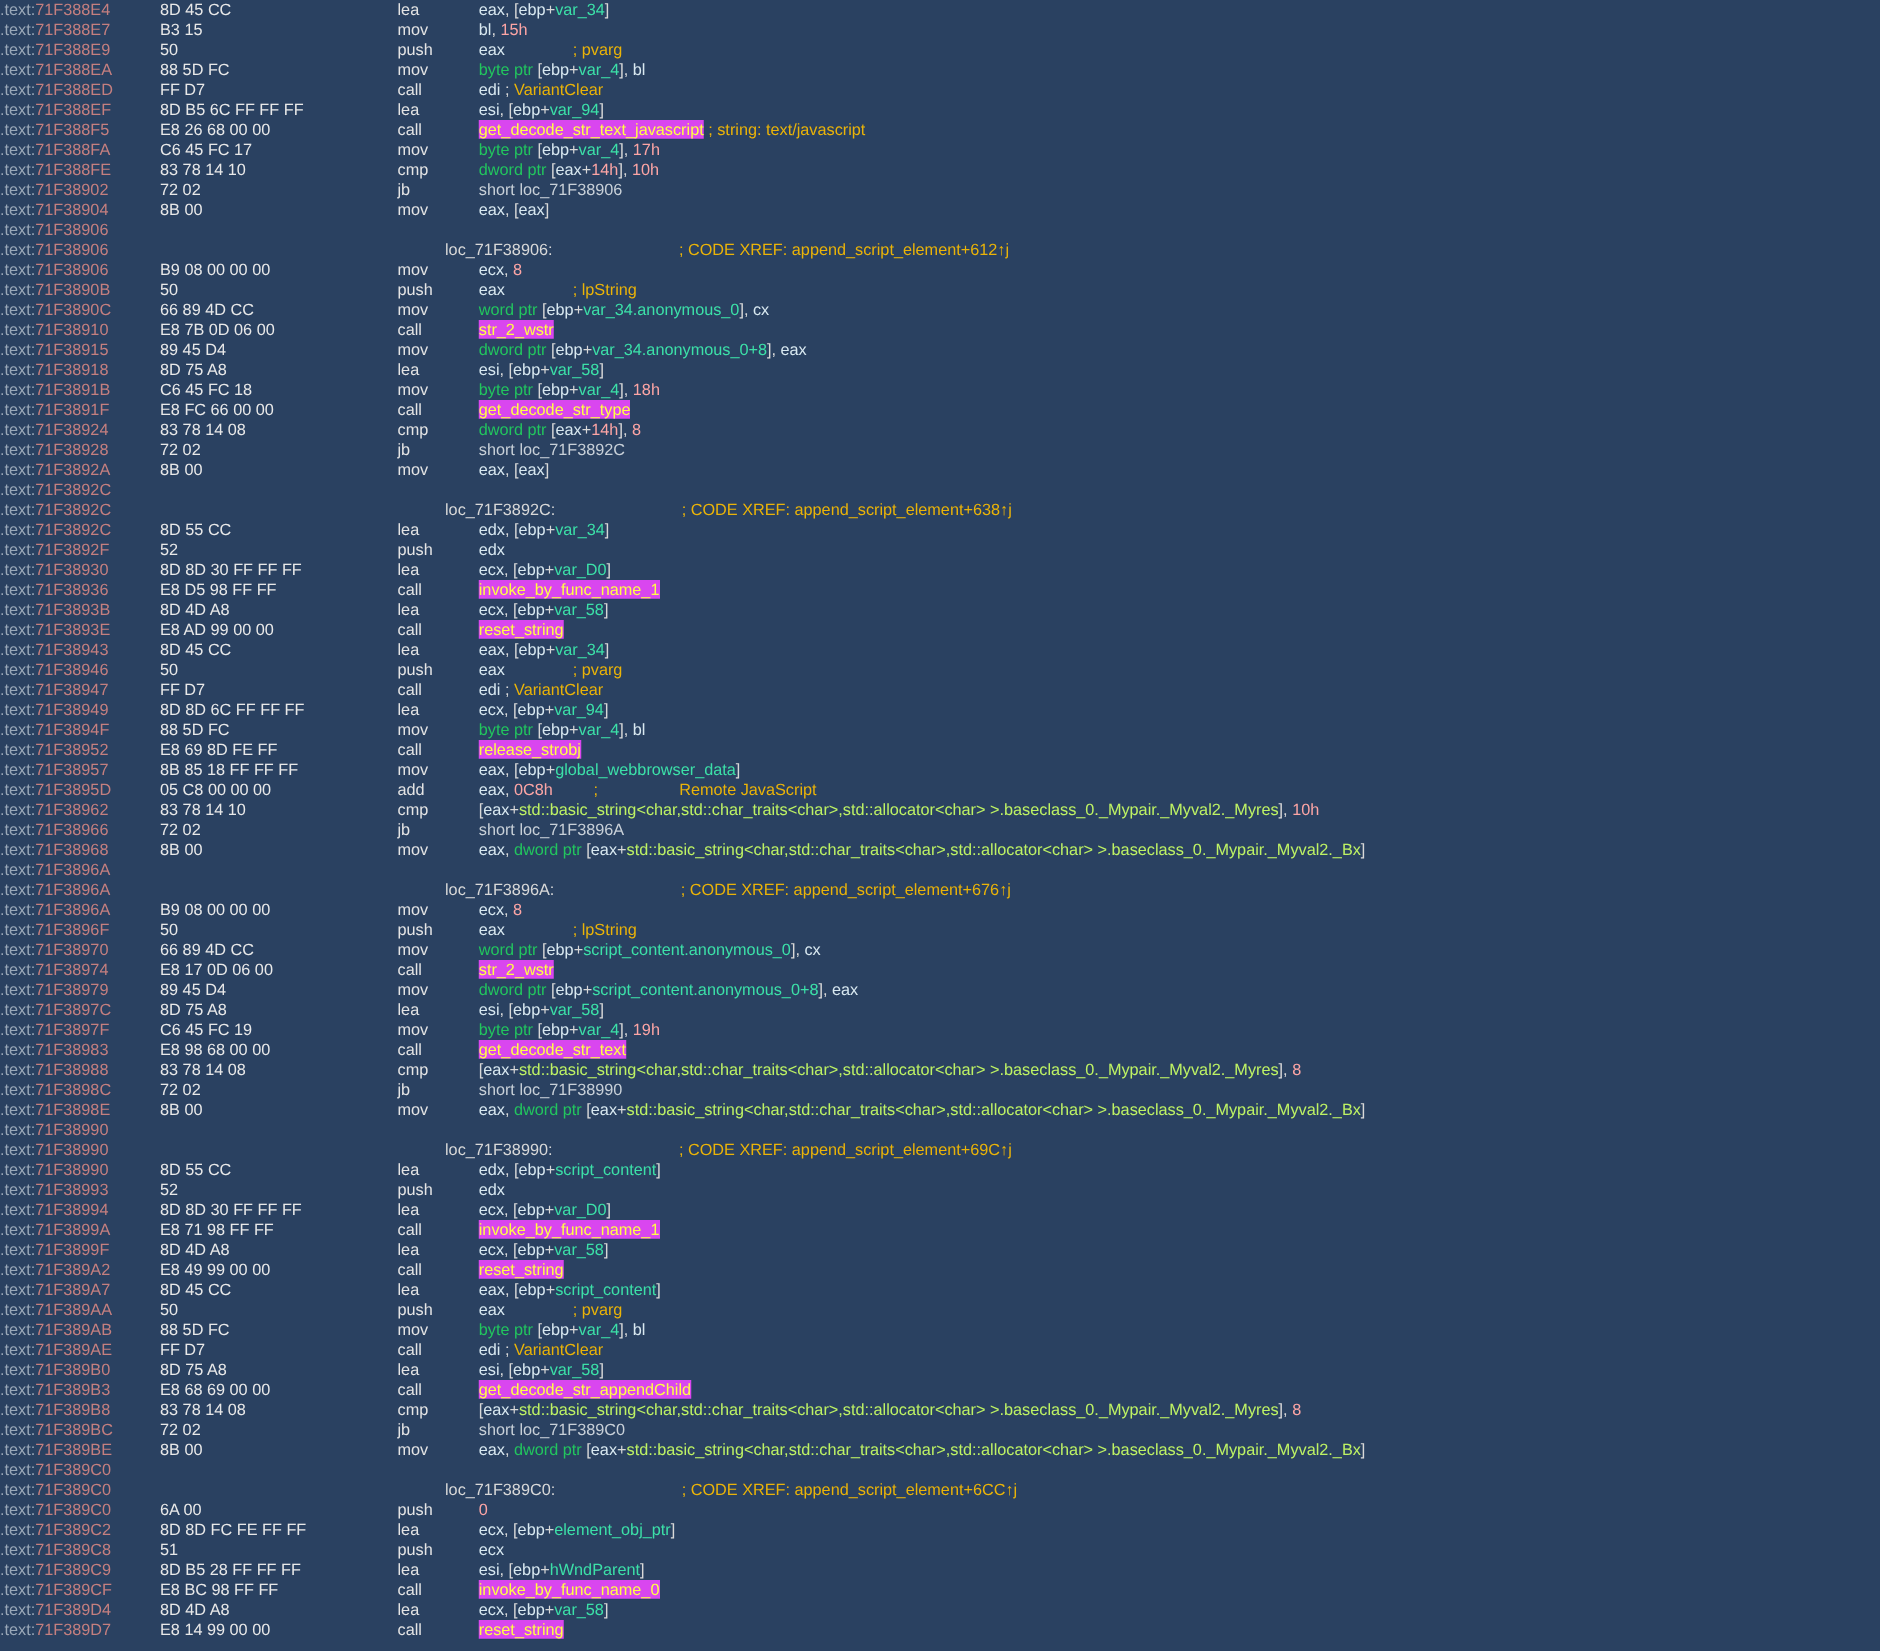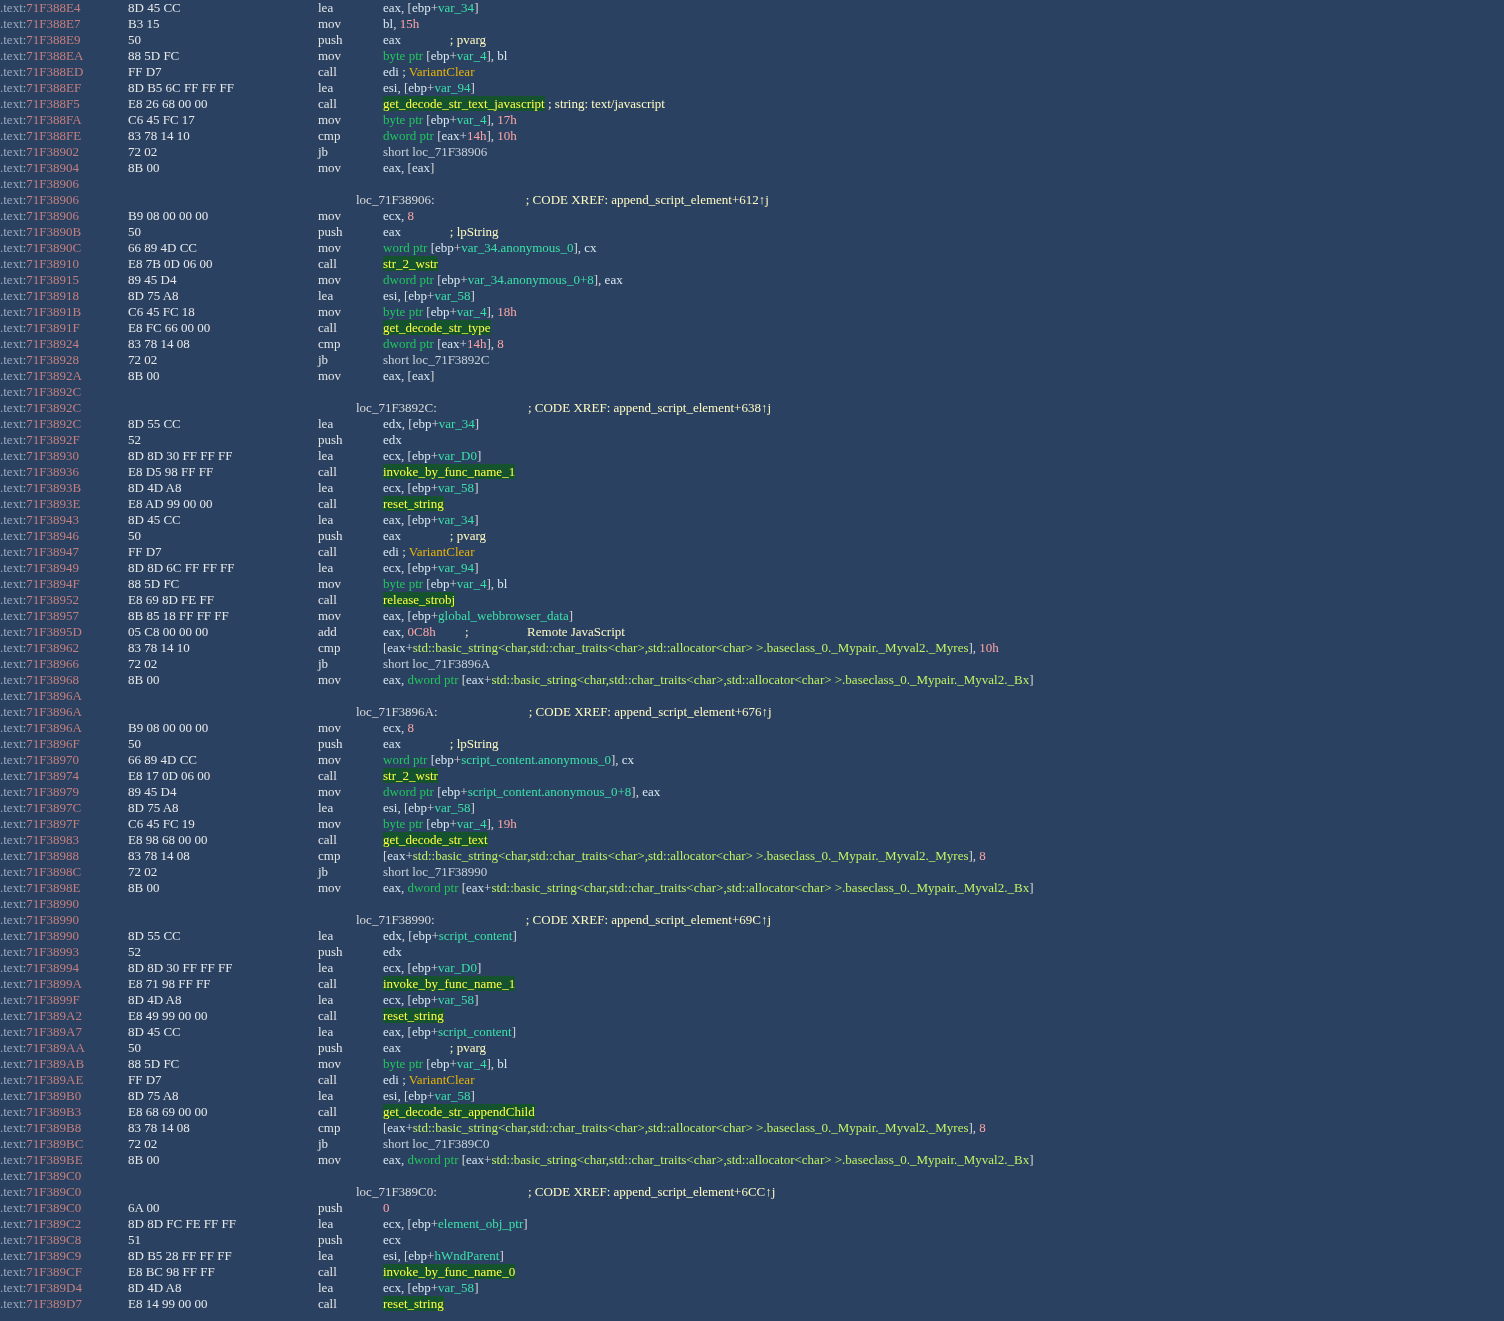--- a/index.html
+++ b/index.html
@@ -11,21 +11,21 @@
     width: 1504px;
     height: 1321px;
     overflow: hidden;
     font-family: "DejaVu Sans Mono", monospace;
   }
   #disasm {
     position: relative;
     width: 1504px;
     height: 1321px;
     background: #2a4161;
-    font-family: Liberation Serif, serif;
+    font-family: Liberation Sans, sans-serif;
     font-size: 13px;
     line-height: 16px;
     letter-spacing: 0px;
     white-space: pre;
   }
   .row {
     height: 16px;
     line-height: 16px;
     white-space: pre;
     display: block;
@@ -36,23 +36,23 @@
   .seg .p { color: #9aa8b8; }
   .seg .a { color: #c47f7f; }
   .bytes { display:inline-block; width: 190px; color: #e8e8e8; }
   .mnem  { display:inline-block; width: 65px; color: #e4e4e4; }
   .ops   { display:inline; color: #d8d8d8; }
 
   .lbl   { color: #d8d8d8; }
   .reg   { color: #d8e8f0; }
   .var   { color: #3ce0a8; }
   .num   { color: #fca5a5; }
-  .fn    { color: #ffff44; background: #14532d; }
+  .fn    { color: #ffff44; background: #d946ef; }
   .api   { color: #eab308; }
-  .cmt   { color: #fef9c3; }
+  .cmt   { color: #eab308; }
   .strct { color: #bef264; }
   .loc   { color: #d8d8d8; margin-left: 38px; }
   .ptr   { color: #22c55e; }
   .locref{ color: #c8d0d8; margin-top: 40px; }
 </style>
 </head>
 <body>
 
 <div id="disasm"><div class="row"><span class="seg"><span class="p">.text:</span><span class="a">71F388E4</span></span><span class="bytes">8D 45 CC</span><span class="mnem">lea</span><span class="ops"><span class="reg">eax</span><span class="lbl">, [</span><span class="reg">ebp</span><span class="lbl">+</span><span class="var">var_34</span><span class="lbl">]</span></span></div><div class="row"><span class="seg"><span class="p">.text:</span><span class="a">71F388E7</span></span><span class="bytes">B3 15</span><span class="mnem">mov</span><span class="ops"><span class="reg">bl</span><span class="lbl">, </span><span class="num">15h</span></span></div><div class="row"><span class="seg"><span class="p">.text:</span><span class="a">71F388E9</span></span><span class="bytes">50</span><span class="mnem">push</span><span class="ops"><span class="reg">eax</span><span class="lbl">               </span><span class="cmt">; pvarg</span></span></div><div class="row"><span class="seg"><span class="p">.text:</span><span class="a">71F388EA</span></span><span class="bytes">88 5D FC</span><span class="mnem">mov</span><span class="ops"><span class="ptr">byte ptr </span><span class="lbl">[</span><span class="reg">ebp</span><span class="lbl">+</span><span class="var">var_4</span><span class="lbl">], </span><span class="reg">bl</span></span></div><div class="row"><span class="seg"><span class="p">.text:</span><span class="a">71F388ED</span></span><span class="bytes">FF D7</span><span class="mnem">call</span><span class="ops"><span class="reg">edi</span><span class="lbl"> ; </span><span class="api">VariantClear</span></span></div><div class="row"><span class="seg"><span class="p">.text:</span><span class="a">71F388EF</span></span><span class="bytes">8D B5 6C FF FF FF</span><span class="mnem">lea</span><span class="ops"><span class="reg">esi</span><span class="lbl">, [</span><span class="reg">ebp</span><span class="lbl">+</span><span class="var">var_94</span><span class="lbl">]</span></span></div><div class="row"><span class="seg"><span class="p">.text:</span><span class="a">71F388F5</span></span><span class="bytes">E8 26 68 00 00</span><span class="mnem">call</span><span class="ops"><span class="fn">get_decode_str_text_javascript</span><span class="cmt"> ; string: text/javascript</span></span></div><div class="row"><span class="seg"><span class="p">.text:</span><span class="a">71F388FA</span></span><span class="bytes">C6 45 FC 17</span><span class="mnem">mov</span><span class="ops"><span class="ptr">byte ptr </span><span class="lbl">[</span><span class="reg">ebp</span><span class="lbl">+</span><span class="var">var_4</span><span class="lbl">], </span><span class="num">17h</span></span></div><div class="row"><span class="seg"><span class="p">.text:</span><span class="a">71F388FE</span></span><span class="bytes">83 78 14 10</span><span class="mnem">cmp</span><span class="ops"><span class="ptr">dword ptr </span><span class="lbl">[</span><span class="reg">eax</span><span class="lbl">+</span><span class="num">14h</span><span class="lbl">], </span><span class="num">10h</span></span></div><div class="row"><span class="seg"><span class="p">.text:</span><span class="a">71F38902</span></span><span class="bytes">72 02</span><span class="mnem">jb</span><span class="ops"><span class="locref">short loc_71F38906</span></span></div><div class="row"><span class="seg"><span class="p">.text:</span><span class="a">71F38904</span></span><span class="bytes">8B 00</span><span class="mnem">mov</span><span class="ops"><span class="reg">eax</span><span class="lbl">, [</span><span class="reg">eax</span><span class="lbl">]</span></span></div><div class="row"><span class="seg"><span class="p">.text:</span><span class="a">71F38906</span></span><span class="bytes"></span></div><div class="row"><span class="seg"><span class="p">.text:</span><span class="a">71F38906</span></span><span class="bytes"></span><span class="loc">loc_71F38906:</span><span class="lbl">                            </span><span class="cmt">; CODE XREF: append_script_element+612↑j</span></div><div class="row"><span class="seg"><span class="p">.text:</span><span class="a">71F38906</span></span><span class="bytes">B9 08 00 00 00</span><span class="mnem">mov</span><span class="ops"><span class="reg">ecx</span><span class="lbl">, </span><span class="num">8</span></span></div><div class="row"><span class="seg"><span class="p">.text:</span><span class="a">71F3890B</span></span><span class="bytes">50</span><span class="mnem">push</span><span class="ops"><span class="reg">eax</span><span class="lbl">               </span><span class="cmt">; lpString</span></span></div><div class="row"><span class="seg"><span class="p">.text:</span><span class="a">71F3890C</span></span><span class="bytes">66 89 4D CC</span><span class="mnem">mov</span><span class="ops"><span class="ptr">word ptr </span><span class="lbl">[</span><span class="reg">ebp</span><span class="lbl">+</span><span class="var">var_34.anonymous_0</span><span class="lbl">], </span><span class="reg">cx</span></span></div><div class="row"><span class="seg"><span class="p">.text:</span><span class="a">71F38910</span></span><span class="bytes">E8 7B 0D 06 00</span><span class="mnem">call</span><span class="ops"><span class="fn">str_2_wstr</span></span></div><div class="row"><span class="seg"><span class="p">.text:</span><span class="a">71F38915</span></span><span class="bytes">89 45 D4</span><span class="mnem">mov</span><span class="ops"><span class="ptr">dword ptr </span><span class="lbl">[</span><span class="reg">ebp</span><span class="lbl">+</span><span class="var">var_34.anonymous_0+8</span><span class="lbl">], </span><span class="reg">eax</span></span></div><div class="row"><span class="seg"><span class="p">.text:</span><span class="a">71F38918</span></span><span class="bytes">8D 75 A8</span><span class="mnem">lea</span><span class="ops"><span class="reg">esi</span><span class="lbl">, [</span><span class="reg">ebp</span><span class="lbl">+</span><span class="var">var_58</span><span class="lbl">]</span></span></div><div class="row"><span class="seg"><span class="p">.text:</span><span class="a">71F3891B</span></span><span class="bytes">C6 45 FC 18</span><span class="mnem">mov</span><span class="ops"><span class="ptr">byte ptr </span><span class="lbl">[</span><span class="reg">ebp</span><span class="lbl">+</span><span class="var">var_4</span><span class="lbl">], </span><span class="num">18h</span></span></div><div class="row"><span class="seg"><span class="p">.text:</span><span class="a">71F3891F</span></span><span class="bytes">E8 FC 66 00 00</span><span class="mnem">call</span><span class="ops"><span class="fn">get_decode_str_type</span></span></div><div class="row"><span class="seg"><span class="p">.text:</span><span class="a">71F38924</span></span><span class="bytes">83 78 14 08</span><span class="mnem">cmp</span><span class="ops"><span class="ptr">dword ptr </span><span class="lbl">[</span><span class="reg">eax</span><span class="lbl">+</span><span class="num">14h</span><span class="lbl">], </span><span class="num">8</span></span></div><div class="row"><span class="seg"><span class="p">.text:</span><span class="a">71F38928</span></span><span class="bytes">72 02</span><span class="mnem">jb</span><span class="ops"><span class="locref">short loc_71F3892C</span></span></div><div class="row"><span class="seg"><span class="p">.text:</span><span class="a">71F3892A</span></span><span class="bytes">8B 00</span><span class="mnem">mov</span><span class="ops"><span class="reg">eax</span><span class="lbl">, [</span><span class="reg">eax</span><span class="lbl">]</span></span></div><div class="row"><span class="seg"><span class="p">.text:</span><span class="a">71F3892C</span></span><span class="bytes"></span></div><div class="row"><span class="seg"><span class="p">.text:</span><span class="a">71F3892C</span></span><span class="bytes"></span><span class="loc">loc_71F3892C:</span><span class="lbl">                            </span><span class="cmt">; CODE XREF: append_script_element+638↑j</span></div><div class="row"><span class="seg"><span class="p">.text:</span><span class="a">71F3892C</span></span><span class="bytes">8D 55 CC</span><span class="mnem">lea</span><span class="ops"><span class="reg">edx</span><span class="lbl">, [</span><span class="reg">ebp</span><span class="lbl">+</span><span class="var">var_34</span><span class="lbl">]</span></span></div><div class="row"><span class="seg"><span class="p">.text:</span><span class="a">71F3892F</span></span><span class="bytes">52</span><span class="mnem">push</span><span class="ops"><span class="reg">edx</span></span></div><div class="row"><span class="seg"><span class="p">.text:</span><span class="a">71F38930</span></span><span class="bytes">8D 8D 30 FF FF FF</span><span class="mnem">lea</span><span class="ops"><span class="reg">ecx</span><span class="lbl">, [</span><span class="reg">ebp</span><span class="lbl">+</span><span class="var">var_D0</span><span class="lbl">]</span></span></div><div class="row"><span class="seg"><span class="p">.text:</span><span class="a">71F38936</span></span><span class="bytes">E8 D5 98 FF FF</span><span class="mnem">call</span><span class="ops"><span class="fn">invoke_by_func_name_1</span></span></div><div class="row"><span class="seg"><span class="p">.text:</span><span class="a">71F3893B</span></span><span class="bytes">8D 4D A8</span><span class="mnem">lea</span><span class="ops"><span class="reg">ecx</span><span class="lbl">, [</span><span class="reg">ebp</span><span class="lbl">+</span><span class="var">var_58</span><span class="lbl">]</span></span></div><div class="row"><span class="seg"><span class="p">.text:</span><span class="a">71F3893E</span></span><span class="bytes">E8 AD 99 00 00</span><span class="mnem">call</span><span class="ops"><span class="fn">reset_string</span></span></div><div class="row"><span class="seg"><span class="p">.text:</span><span class="a">71F38943</span></span><span class="bytes">8D 45 CC</span><span class="mnem">lea</span><span class="ops"><span class="reg">eax</span><span class="lbl">, [</span><span class="reg">ebp</span><span class="lbl">+</span><span class="var">var_34</span><span class="lbl">]</span></span></div><div class="row"><span class="seg"><span class="p">.text:</span><span class="a">71F38946</span></span><span class="bytes">50</span><span class="mnem">push</span><span class="ops"><span class="reg">eax</span><span class="lbl">               </span><span class="cmt">; pvarg</span></span></div><div class="row"><span class="seg"><span class="p">.text:</span><span class="a">71F38947</span></span><span class="bytes">FF D7</span><span class="mnem">call</span><span class="ops"><span class="reg">edi</span><span class="lbl"> ; </span><span class="api">VariantClear</span></span></div><div class="row"><span class="seg"><span class="p">.text:</span><span class="a">71F38949</span></span><span class="bytes">8D 8D 6C FF FF FF</span><span class="mnem">lea</span><span class="ops"><span class="reg">ecx</span><span class="lbl">, [</span><span class="reg">ebp</span><span class="lbl">+</span><span class="var">var_94</span><span class="lbl">]</span></span></div><div class="row"><span class="seg"><span class="p">.text:</span><span class="a">71F3894F</span></span><span class="bytes">88 5D FC</span><span class="mnem">mov</span><span class="ops"><span class="ptr">byte ptr </span><span class="lbl">[</span><span class="reg">ebp</span><span class="lbl">+</span><span class="var">var_4</span><span class="lbl">], </span><span class="reg">bl</span></span></div><div class="row"><span class="seg"><span class="p">.text:</span><span class="a">71F38952</span></span><span class="bytes">E8 69 8D FE FF</span><span class="mnem">call</span><span class="ops"><span class="fn">release_strobj</span></span></div><div class="row"><span class="seg"><span class="p">.text:</span><span class="a">71F38957</span></span><span class="bytes">8B 85 18 FF FF FF</span><span class="mnem">mov</span><span class="ops"><span class="reg">eax</span><span class="lbl">, [</span><span class="reg">ebp</span><span class="lbl">+</span><span class="var">global_webbrowser_data</span><span class="lbl">]</span></span></div><div class="row"><span class="seg"><span class="p">.text:</span><span class="a">71F3895D</span></span><span class="bytes">05 C8 00 00 00</span><span class="mnem">add</span><span class="ops"><span class="reg">eax</span><span class="lbl">, </span><span class="num">0C8h</span><span class="lbl">         </span><span class="cmt">;                  Remote JavaScript</span></span></div><div class="row"><span class="seg"><span class="p">.text:</span><span class="a">71F38962</span></span><span class="bytes">83 78 14 10</span><span class="mnem">cmp</span><span class="ops"><span class="lbl">[</span><span class="reg">eax</span><span class="lbl">+</span><span class="strct">std::basic_string&lt;char,std::char_traits&lt;char&gt;,std::allocator&lt;char&gt; &gt;.baseclass_0._Mypair._Myval2._Myres</span><span class="lbl">], </span><span class="num">10h</span></span></div><div class="row"><span class="seg"><span class="p">.text:</span><span class="a">71F38966</span></span><span class="bytes">72 02</span><span class="mnem">jb</span><span class="ops"><span class="locref">short loc_71F3896A</span></span></div><div class="row"><span class="seg"><span class="p">.text:</span><span class="a">71F38968</span></span><span class="bytes">8B 00</span><span class="mnem">mov</span><span class="ops"><span class="reg">eax</span><span class="lbl">, </span><span class="ptr">dword ptr </span><span class="lbl">[</span><span class="reg">eax</span><span class="lbl">+</span><span class="strct">std::basic_string&lt;char,std::char_traits&lt;char&gt;,std::allocator&lt;char&gt; &gt;.baseclass_0._Mypair._Myval2._Bx</span><span class="lbl">]</span></span></div><div class="row"><span class="seg"><span class="p">.text:</span><span class="a">71F3896A</span></span><span class="bytes"></span></div><div class="row"><span class="seg"><span class="p">.text:</span><span class="a">71F3896A</span></span><span class="bytes"></span><span class="loc">loc_71F3896A:</span><span class="lbl">                            </span><span class="cmt">; CODE XREF: append_script_element+676↑j</span></div><div class="row"><span class="seg"><span class="p">.text:</span><span class="a">71F3896A</span></span><span class="bytes">B9 08 00 00 00</span><span class="mnem">mov</span><span class="ops"><span class="reg">ecx</span><span class="lbl">, </span><span class="num">8</span></span></div><div class="row"><span class="seg"><span class="p">.text:</span><span class="a">71F3896F</span></span><span class="bytes">50</span><span class="mnem">push</span><span class="ops"><span class="reg">eax</span><span class="lbl">               </span><span class="cmt">; lpString</span></span></div><div class="row"><span class="seg"><span class="p">.text:</span><span class="a">71F38970</span></span><span class="bytes">66 89 4D CC</span><span class="mnem">mov</span><span class="ops"><span class="ptr">word ptr </span><span class="lbl">[</span><span class="reg">ebp</span><span class="lbl">+</span><span class="var">script_content.anonymous_0</span><span class="lbl">], </span><span class="reg">cx</span></span></div><div class="row"><span class="seg"><span class="p">.text:</span><span class="a">71F38974</span></span><span class="bytes">E8 17 0D 06 00</span><span class="mnem">call</span><span class="ops"><span class="fn">str_2_wstr</span></span></div><div class="row"><span class="seg"><span class="p">.text:</span><span class="a">71F38979</span></span><span class="bytes">89 45 D4</span><span class="mnem">mov</span><span class="ops"><span class="ptr">dword ptr </span><span class="lbl">[</span><span class="reg">ebp</span><span class="lbl">+</span><span class="var">script_content.anonymous_0+8</span><span class="lbl">], </span><span class="reg">eax</span></span></div><div class="row"><span class="seg"><span class="p">.text:</span><span class="a">71F3897C</span></span><span class="bytes">8D 75 A8</span><span class="mnem">lea</span><span class="ops"><span class="reg">esi</span><span class="lbl">, [</span><span class="reg">ebp</span><span class="lbl">+</span><span class="var">var_58</span><span class="lbl">]</span></span></div><div class="row"><span class="seg"><span class="p">.text:</span><span class="a">71F3897F</span></span><span class="bytes">C6 45 FC 19</span><span class="mnem">mov</span><span class="ops"><span class="ptr">byte ptr </span><span class="lbl">[</span><span class="reg">ebp</span><span class="lbl">+</span><span class="var">var_4</span><span class="lbl">], </span><span class="num">19h</span></span></div><div class="row"><span class="seg"><span class="p">.text:</span><span class="a">71F38983</span></span><span class="bytes">E8 98 68 00 00</span><span class="mnem">call</span><span class="ops"><span class="fn">get_decode_str_text</span></span></div><div class="row"><span class="seg"><span class="p">.text:</span><span class="a">71F38988</span></span><span class="bytes">83 78 14 08</span><span class="mnem">cmp</span><span class="ops"><span class="lbl">[</span><span class="reg">eax</span><span class="lbl">+</span><span class="strct">std::basic_string&lt;char,std::char_traits&lt;char&gt;,std::allocator&lt;char&gt; &gt;.baseclass_0._Mypair._Myval2._Myres</span><span class="lbl">], </span><span class="num">8</span></span></div><div class="row"><span class="seg"><span class="p">.text:</span><span class="a">71F3898C</span></span><span class="bytes">72 02</span><span class="mnem">jb</span><span class="ops"><span class="locref">short loc_71F38990</span></span></div><div class="row"><span class="seg"><span class="p">.text:</span><span class="a">71F3898E</span></span><span class="bytes">8B 00</span><span class="mnem">mov</span><span class="ops"><span class="reg">eax</span><span class="lbl">, </span><span class="ptr">dword ptr </span><span class="lbl">[</span><span class="reg">eax</span><span class="lbl">+</span><span class="strct">std::basic_string&lt;char,std::char_traits&lt;char&gt;,std::allocator&lt;char&gt; &gt;.baseclass_0._Mypair._Myval2._Bx</span><span class="lbl">]</span></span></div><div class="row"><span class="seg"><span class="p">.text:</span><span class="a">71F38990</span></span><span class="bytes"></span></div><div class="row"><span class="seg"><span class="p">.text:</span><span class="a">71F38990</span></span><span class="bytes"></span><span class="loc">loc_71F38990:</span><span class="lbl">                            </span><span class="cmt">; CODE XREF: append_script_element+69C↑j</span></div><div class="row"><span class="seg"><span class="p">.text:</span><span class="a">71F38990</span></span><span class="bytes">8D 55 CC</span><span class="mnem">lea</span><span class="ops"><span class="reg">edx</span><span class="lbl">, [</span><span class="reg">ebp</span><span class="lbl">+</span><span class="var">script_content</span><span class="lbl">]</span></span></div><div class="row"><span class="seg"><span class="p">.text:</span><span class="a">71F38993</span></span><span class="bytes">52</span><span class="mnem">push</span><span class="ops"><span class="reg">edx</span></span></div><div class="row"><span class="seg"><span class="p">.text:</span><span class="a">71F38994</span></span><span class="bytes">8D 8D 30 FF FF FF</span><span class="mnem">lea</span><span class="ops"><span class="reg">ecx</span><span class="lbl">, [</span><span class="reg">ebp</span><span class="lbl">+</span><span class="var">var_D0</span><span class="lbl">]</span></span></div><div class="row"><span class="seg"><span class="p">.text:</span><span class="a">71F3899A</span></span><span class="bytes">E8 71 98 FF FF</span><span class="mnem">call</span><span class="ops"><span class="fn">invoke_by_func_name_1</span></span></div><div class="row"><span class="seg"><span class="p">.text:</span><span class="a">71F3899F</span></span><span class="bytes">8D 4D A8</span><span class="mnem">lea</span><span class="ops"><span class="reg">ecx</span><span class="lbl">, [</span><span class="reg">ebp</span><span class="lbl">+</span><span class="var">var_58</span><span class="lbl">]</span></span></div><div class="row"><span class="seg"><span class="p">.text:</span><span class="a">71F389A2</span></span><span class="bytes">E8 49 99 00 00</span><span class="mnem">call</span><span class="ops"><span class="fn">reset_string</span></span></div><div class="row"><span class="seg"><span class="p">.text:</span><span class="a">71F389A7</span></span><span class="bytes">8D 45 CC</span><span class="mnem">lea</span><span class="ops"><span class="reg">eax</span><span class="lbl">, [</span><span class="reg">ebp</span><span class="lbl">+</span><span class="var">script_content</span><span class="lbl">]</span></span></div><div class="row"><span class="seg"><span class="p">.text:</span><span class="a">71F389AA</span></span><span class="bytes">50</span><span class="mnem">push</span><span class="ops"><span class="reg">eax</span><span class="lbl">               </span><span class="cmt">; pvarg</span></span></div><div class="row"><span class="seg"><span class="p">.text:</span><span class="a">71F389AB</span></span><span class="bytes">88 5D FC</span><span class="mnem">mov</span><span class="ops"><span class="ptr">byte ptr </span><span class="lbl">[</span><span class="reg">ebp</span><span class="lbl">+</span><span class="var">var_4</span><span class="lbl">], </span><span class="reg">bl</span></span></div><div class="row"><span class="seg"><span class="p">.text:</span><span class="a">71F389AE</span></span><span class="bytes">FF D7</span><span class="mnem">call</span><span class="ops"><span class="reg">edi</span><span class="lbl"> ; </span><span class="api">VariantClear</span></span></div><div class="row"><span class="seg"><span class="p">.text:</span><span class="a">71F389B0</span></span><span class="bytes">8D 75 A8</span><span class="mnem">lea</span><span class="ops"><span class="reg">esi</span><span class="lbl">, [</span><span class="reg">ebp</span><span class="lbl">+</span><span class="var">var_58</span><span class="lbl">]</span></span></div><div class="row"><span class="seg"><span class="p">.text:</span><span class="a">71F389B3</span></span><span class="bytes">E8 68 69 00 00</span><span class="mnem">call</span><span class="ops"><span class="fn">get_decode_str_appendChild</span></span></div><div class="row"><span class="seg"><span class="p">.text:</span><span class="a">71F389B8</span></span><span class="bytes">83 78 14 08</span><span class="mnem">cmp</span><span class="ops"><span class="lbl">[</span><span class="reg">eax</span><span class="lbl">+</span><span class="strct">std::basic_string&lt;char,std::char_traits&lt;char&gt;,std::allocator&lt;char&gt; &gt;.baseclass_0._Mypair._Myval2._Myres</span><span class="lbl">], </span><span class="num">8</span></span></div><div class="row"><span class="seg"><span class="p">.text:</span><span class="a">71F389BC</span></span><span class="bytes">72 02</span><span class="mnem">jb</span><span class="ops"><span class="locref">short loc_71F389C0</span></span></div><div class="row"><span class="seg"><span class="p">.text:</span><span class="a">71F389BE</span></span><span class="bytes">8B 00</span><span class="mnem">mov</span><span class="ops"><span class="reg">eax</span><span class="lbl">, </span><span class="ptr">dword ptr </span><span class="lbl">[</span><span class="reg">eax</span><span class="lbl">+</span><span class="strct">std::basic_string&lt;char,std::char_traits&lt;char&gt;,std::allocator&lt;char&gt; &gt;.baseclass_0._Mypair._Myval2._Bx</span><span class="lbl">]</span></span></div><div class="row"><span class="seg"><span class="p">.text:</span><span class="a">71F389C0</span></span><span class="bytes"></span></div><div class="row"><span class="seg"><span class="p">.text:</span><span class="a">71F389C0</span></span><span class="bytes"></span><span class="loc">loc_71F389C0:</span><span class="lbl">                            </span><span class="cmt">; CODE XREF: append_script_element+6CC↑j</span></div><div class="row"><span class="seg"><span class="p">.text:</span><span class="a">71F389C0</span></span><span class="bytes">6A 00</span><span class="mnem">push</span><span class="ops"><span class="num">0</span></span></div><div class="row"><span class="seg"><span class="p">.text:</span><span class="a">71F389C2</span></span><span class="bytes">8D 8D FC FE FF FF</span><span class="mnem">lea</span><span class="ops"><span class="reg">ecx</span><span class="lbl">, [</span><span class="reg">ebp</span><span class="lbl">+</span><span class="var">element_obj_ptr</span><span class="lbl">]</span></span></div><div class="row"><span class="seg"><span class="p">.text:</span><span class="a">71F389C8</span></span><span class="bytes">51</span><span class="mnem">push</span><span class="ops"><span class="reg">ecx</span></span></div><div class="row"><span class="seg"><span class="p">.text:</span><span class="a">71F389C9</span></span><span class="bytes">8D B5 28 FF FF FF</span><span class="mnem">lea</span><span class="ops"><span class="reg">esi</span><span class="lbl">, [</span><span class="reg">ebp</span><span class="lbl">+</span><span class="var">hWndParent</span><span class="lbl">]</span></span></div><div class="row"><span class="seg"><span class="p">.text:</span><span class="a">71F389CF</span></span><span class="bytes">E8 BC 98 FF FF</span><span class="mnem">call</span><span class="ops"><span class="fn">invoke_by_func_name_0</span></span></div><div class="row"><span class="seg"><span class="p">.text:</span><span class="a">71F389D4</span></span><span class="bytes">8D 4D A8</span><span class="mnem">lea</span><span class="ops"><span class="reg">ecx</span><span class="lbl">, [</span><span class="reg">ebp</span><span class="lbl">+</span><span class="var">var_58</span><span class="lbl">]</span></span></div><div class="row"><span class="seg"><span class="p">.text:</span><span class="a">71F389D7</span></span><span class="bytes">E8 14 99 00 00</span><span class="mnem">call</span><span class="ops"><span class="fn">reset_string</span></span></div></div>
 

